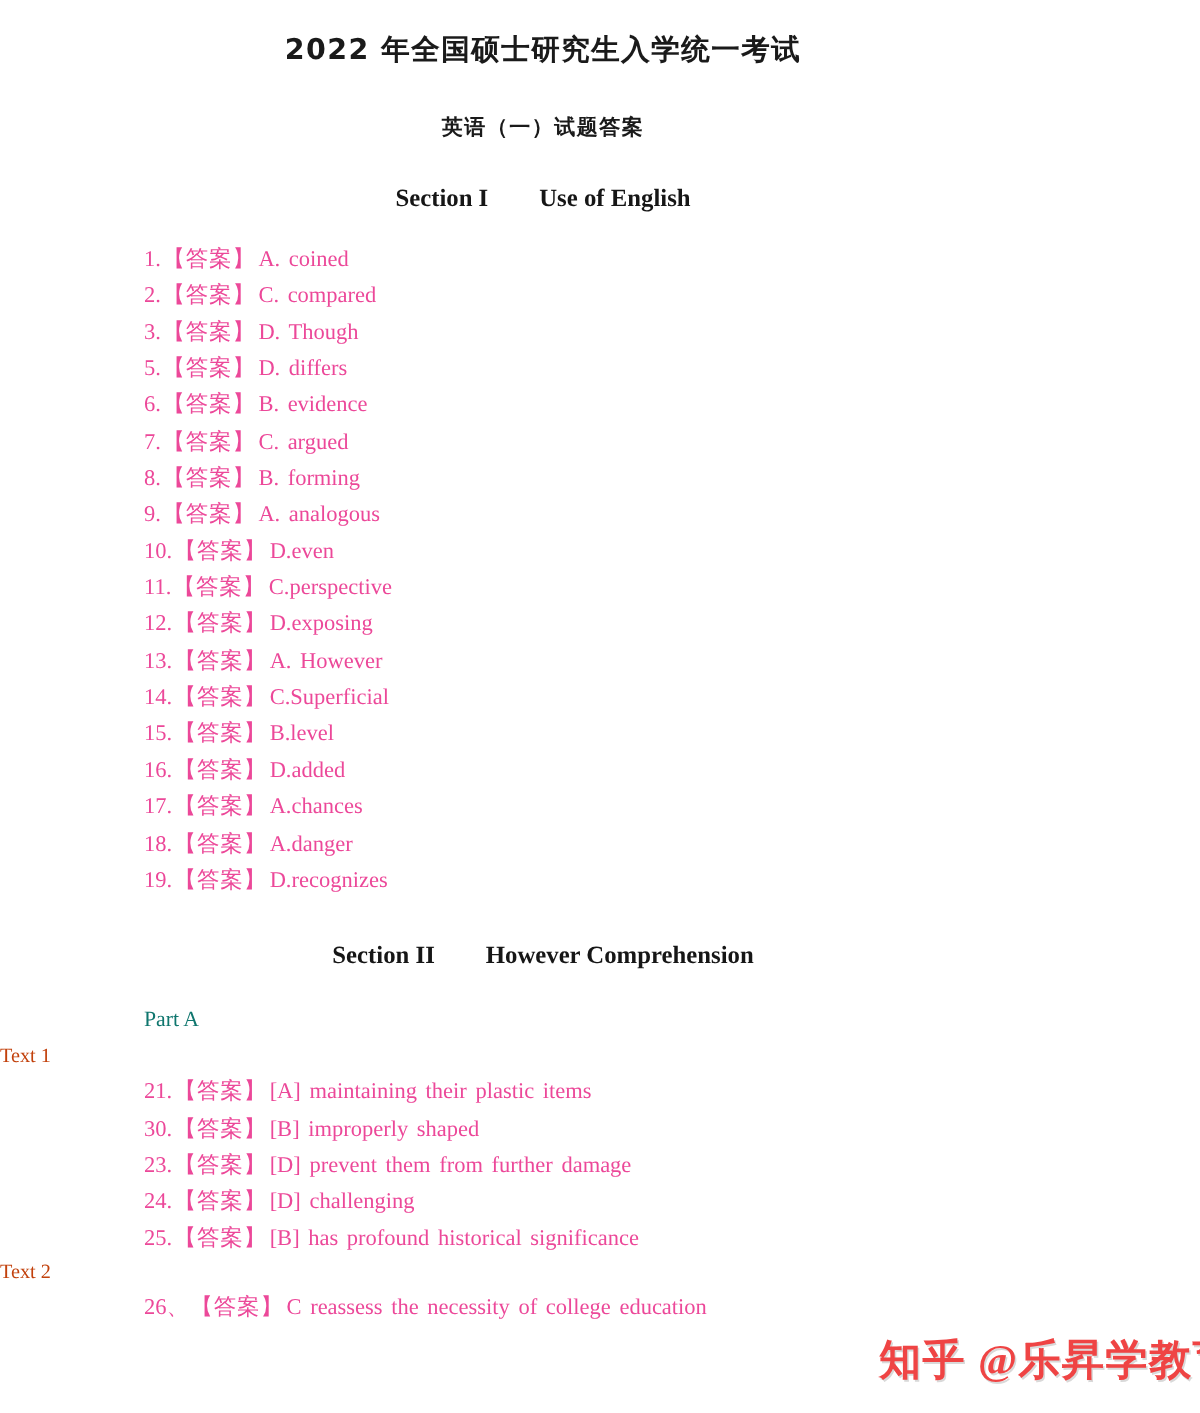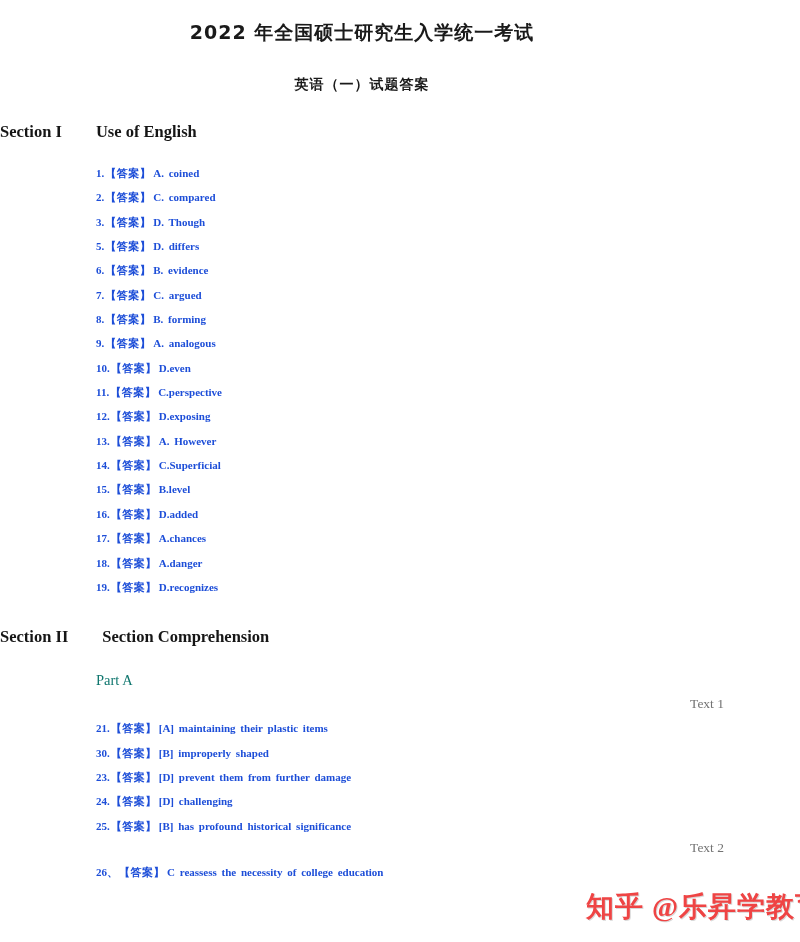--- a/index.html
+++ b/index.html
@@ -27,51 +27,51 @@
     text-align: center;
     font-family: "DejaVu Sans", "Liberation Sans", sans-serif;
     font-weight: bold;
     font-size: 14px;
     letter-spacing: 1px;
     color: #1a1a1a;
   }
 
   .section-heading {
     margin-top: 28px;
+    text-align: center;
     font-weight: bold;
     font-size: 16.5px;
     color: #161616;
   }
   .section-heading .sec-left { margin-right: 34px; }
 
   .answers { margin-left: 96px; }
   .answers.first-list { margin-top: 19px; }
   .answer-row {
-    font-size: 11px;
+    font-size: 15px;
     line-height: 24.35px;
     white-space: nowrap;
-    color: #1d4ed8;
-    font-weight: bold;
+    color: #ec4899;
   }
   .answer-row .num { margin-right: 1px; }
   .answer-row .tag { letter-spacing: 0.5px; }
   .answer-row .ans { margin-left: 2px; word-spacing: 2px; }
 
   .part-label {
     margin-top: 25px;
     margin-left: 96px;
     font-weight: normal;
     font-size: 14.5px;
     color: #0f766e;
   }
   .text-label {
-    text-align: right;
+    text-align: left;
     font-size: 13.5px;
     margin-top: 7px;
-    color: #737373;
+    color: #c2410c;
   }
   .text-label.second { margin-top: 2px; }
   .answers.reading { margin-top: 4px; }
 
   .watermark {
     position: absolute;
     left: 586px;
     top: 888px;
     font-family: Liberation Serif, serif;
     font-size: 28px;
@@ -167,21 +167,21 @@
         <span class="num">18.</span><span class="tag">【答案】</span><span class="ans">A.danger</span>
       </div>
 
       <div class="answer-row">
         <span class="num">19.</span><span class="tag">【答案】</span><span class="ans">D.recognizes</span>
       </div>
 
     </div>
 
   <div class="section-heading">
-    <span class="sec-left">Section II</span><span>Section Comprehension</span>
+    <span class="sec-left">Section II</span><span>However Comprehension</span>
   </div>
 
   <div class="part-label">Part A</div>
 
   <div class="text-label">Text 1</div>
 
   <div class="answers reading">
 
       <div class="answer-row">
         <span class="num">21.</span><span class="tag">【答案】</span><span class="ans">[A]  maintaining  their  plastic  items</span>

